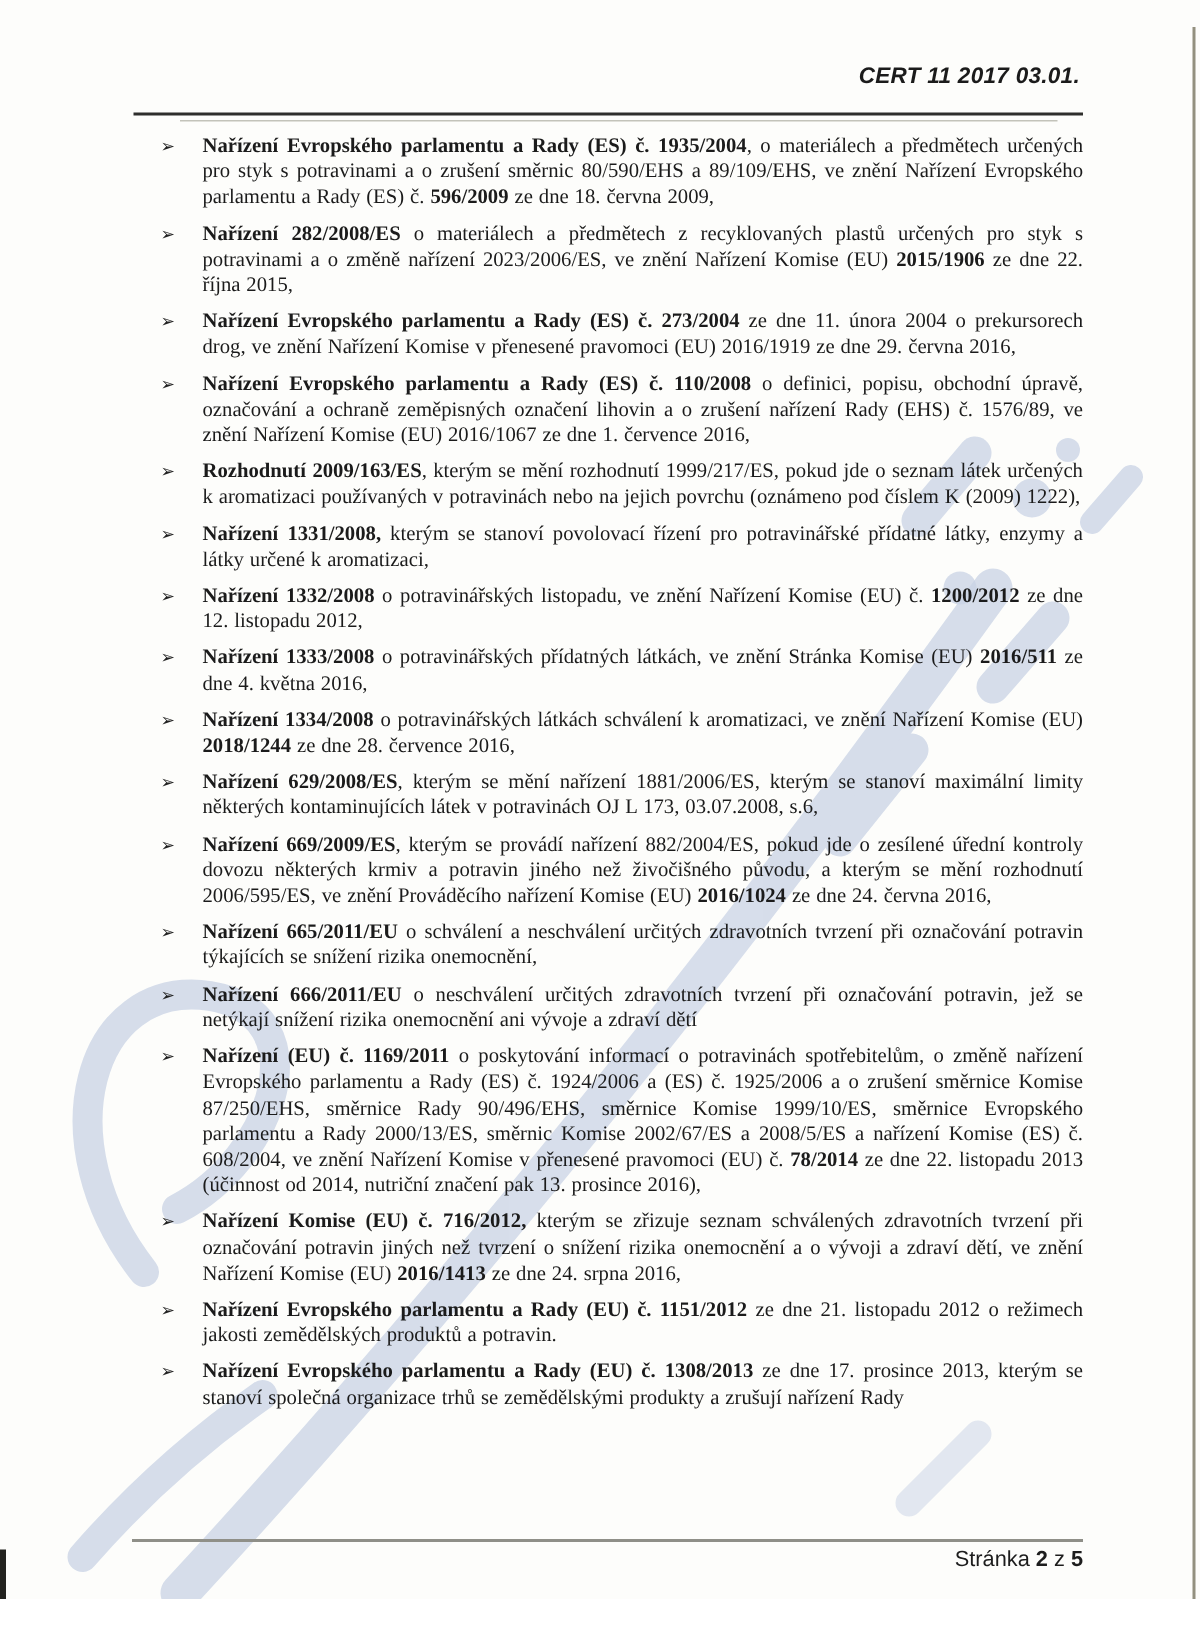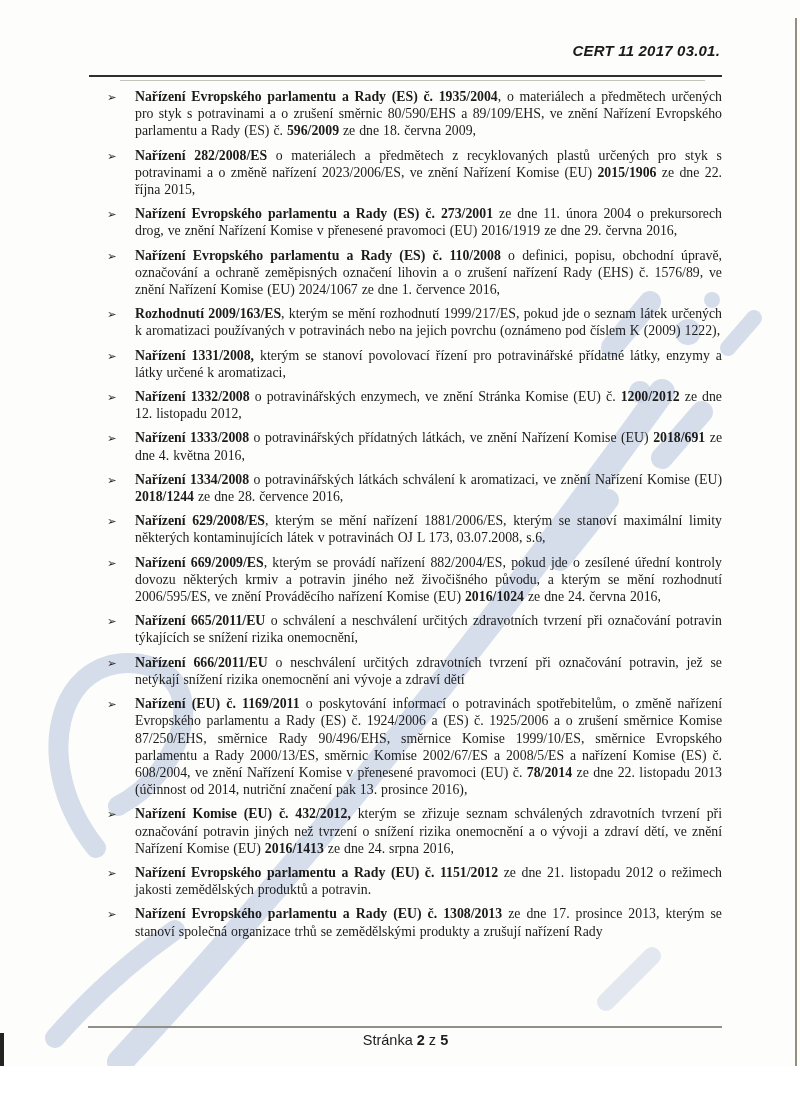--- a/index.html
+++ b/index.html
@@ -55,21 +55,21 @@
     font-size:13.8px;line-height:17.2px;
     word-spacing:.5px;
   }
   .bold{font-weight:bold;}
   .footer-rule{
     position:absolute;left:88px;right:78px;top:1026px;height:2px;
     background:var(--rule-gray);z-index:2;
   }
   .footer{
     position:absolute;left:89px;right:78px;top:1032px;
-    text-align:center;
+    text-align:right;
     font-family:"Liberation Sans", sans-serif;
     font-size:14.5px;color:#1d1d1d;z-index:2;
   }
   
   .scan-right-border{
     position:absolute;right:3px;top:18px;bottom:0;width:2px;
     background:#93907f;z-index:3;
   }
   .scan-left-mark{
     position:absolute;left:0;top:1033px;width:4px;height:55px;
@@ -107,41 +107,41 @@
       <div class="item">
         <span class="bullet">➢</span>
         <p class="item-text"><span class="bold">Nařízení Evropského parlamentu a Rady (ES) č. 1935/2004</span><span>, o materiálech a předmětech určených pro styk s potravinami a o zrušení směrnic 80/590/EHS a 89/109/EHS, ve znění Nařízení Evropského parlamentu a Rady (ES) č. </span><span class="bold">596/2009</span><span> ze dne 18. června 2009,</span></p>
       </div>
       <div class="item">
         <span class="bullet">➢</span>
         <p class="item-text"><span class="bold">Nařízení 282/2008/ES</span><span> o materiálech a předmětech z recyklovaných plastů určených pro styk s potravinami a o změně nařízení 2023/2006/ES, ve znění Nařízení Komise (EU) </span><span class="bold">2015/1906</span><span> ze dne 22. října 2015,</span></p>
       </div>
       <div class="item">
         <span class="bullet">➢</span>
-        <p class="item-text"><span class="bold">Nařízení Evropského parlamentu a Rady (ES) č. 273/2001</span><span> ze dne 11. února 2004 o prekursorech drog, ve znění Nařízení Komise v přenesené pravomoci (EU) 2016/1919 ze dne 29. června 2016,</span></p>
+        <p class="item-text"><span class="bold">Nařízení Evropského parlamentu a Rady (ES) č. 273/2004</span><span> ze dne 11. února 2004 o prekursorech drog, ve znění Nařízení Komise v přenesené pravomoci (EU) 2016/1919 ze dne 29. června 2016,</span></p>
       </div>
       <div class="item">
         <span class="bullet">➢</span>
-        <p class="item-text"><span class="bold">Nařízení Evropského parlamentu a Rady (ES) č. 110/2008</span><span> o definici, popisu, obchodní úpravě, označování a ochraně zeměpisných označení lihovin a o zrušení nařízení Rady (EHS) č. 1576/89, ve znění Nařízení Komise (EU) 2024/1067 ze dne 1. července 2016,</span></p>
+        <p class="item-text"><span class="bold">Nařízení Evropského parlamentu a Rady (ES) č. 110/2008</span><span> o definici, popisu, obchodní úpravě, označování a ochraně zeměpisných označení lihovin a o zrušení nařízení Rady (EHS) č. 1576/89, ve znění Nařízení Komise (EU) 2016/1067 ze dne 1. července 2016,</span></p>
       </div>
       <div class="item">
         <span class="bullet">➢</span>
         <p class="item-text"><span class="bold">Rozhodnutí 2009/163/ES</span><span>, kterým se mění rozhodnutí 1999/217/ES, pokud jde o seznam látek určených k aromatizaci používaných v potravinách nebo na jejich povrchu (oznámeno pod číslem K (2009) 1222),</span></p>
       </div>
       <div class="item">
         <span class="bullet">➢</span>
         <p class="item-text"><span class="bold">Nařízení 1331/2008,</span><span> kterým se stanoví povolovací řízení pro potravinářské přídatné látky, enzymy a látky určené k aromatizaci,</span></p>
       </div>
       <div class="item">
         <span class="bullet">➢</span>
-        <p class="item-text"><span class="bold">Nařízení 1332/2008</span><span> o potravinářských enzymech, ve znění Stránka Komise (EU) č. </span><span class="bold">1200/2012</span><span> ze dne 12. listopadu 2012,</span></p>
+        <p class="item-text"><span class="bold">Nařízení 1332/2008</span><span> o potravinářských listopadu, ve znění Nařízení Komise (EU) č. </span><span class="bold">1200/2012</span><span> ze dne 12. listopadu 2012,</span></p>
       </div>
       <div class="item">
         <span class="bullet">➢</span>
-        <p class="item-text"><span class="bold">Nařízení 1333/2008</span><span> o potravinářských přídatných látkách, ve znění Nařízení Komise (EU) </span><span class="bold">2018/691</span><span> ze dne 4. května 2016,</span></p>
+        <p class="item-text"><span class="bold">Nařízení 1333/2008</span><span> o potravinářských přídatných látkách, ve znění Stránka Komise (EU) </span><span class="bold">2016/511</span><span> ze dne 4. května 2016,</span></p>
       </div>
       <div class="item">
         <span class="bullet">➢</span>
         <p class="item-text"><span class="bold">Nařízení 1334/2008</span><span> o potravinářských látkách schválení k aromatizaci, ve znění Nařízení Komise (EU) </span><span class="bold">2018/1244</span><span> ze dne 28. července 2016,</span></p>
       </div>
       <div class="item">
         <span class="bullet">➢</span>
         <p class="item-text"><span class="bold">Nařízení 629/2008/ES</span><span>, kterým se mění nařízení 1881/2006/ES, kterým se stanoví maximální limity některých kontaminujících látek v potravinách  OJ L 173, 03.07.2008, s.6,</span></p>
       </div>
       <div class="item">
@@ -155,21 +155,21 @@
       <div class="item">
         <span class="bullet">➢</span>
         <p class="item-text"><span class="bold">Nařízení 666/2011/EU</span><span> o neschválení určitých zdravotních tvrzení při označování potravin, jež se netýkají snížení rizika onemocnění ani vývoje a zdraví dětí</span></p>
       </div>
       <div class="item">
         <span class="bullet">➢</span>
         <p class="item-text"><span class="bold">Nařízení (EU) č. 1169/2011</span><span>  o poskytování informací o potravinách spotřebitelům, o změně nařízení Evropského parlamentu a Rady (ES) č. 1924/2006 a (ES) č. 1925/2006 a o zrušení směrnice Komise 87/250/EHS, směrnice Rady 90/496/EHS, směrnice Komise 1999/10/ES, směrnice Evropského parlamentu a Rady 2000/13/ES, směrnic Komise 2002/67/ES a 2008/5/ES a nařízení Komise (ES) č. 608/2004, ve znění Nařízení Komise v přenesené pravomoci (EU) č. </span><span class="bold">78/2014</span><span> ze dne 22. listopadu 2013 (účinnost od 2014, nutriční značení pak 13. prosince 2016),</span></p>
       </div>
       <div class="item">
         <span class="bullet">➢</span>
-        <p class="item-text"><span class="bold">Nařízení Komise (EU) č. 432/2012,</span><span> kterým se zřizuje seznam schválených zdravotních tvrzení při označování potravin jiných než tvrzení o snížení rizika onemocnění a o vývoji a zdraví dětí, ve znění Nařízení Komise (EU) </span><span class="bold">2016/1413</span><span> ze dne 24. srpna 2016,</span></p>
+        <p class="item-text"><span class="bold">Nařízení Komise (EU) č. 716/2012,</span><span> kterým se zřizuje seznam schválených zdravotních tvrzení při označování potravin jiných než tvrzení o snížení rizika onemocnění a o vývoji a zdraví dětí, ve znění Nařízení Komise (EU) </span><span class="bold">2016/1413</span><span> ze dne 24. srpna 2016,</span></p>
       </div>
       <div class="item">
         <span class="bullet">➢</span>
         <p class="item-text"><span class="bold">Nařízení Evropského parlamentu a Rady (EU) č. 1151/2012</span><span> ze dne 21. listopadu 2012 o režimech jakosti zemědělských produktů a potravin.</span></p>
       </div>
       <div class="item">
         <span class="bullet">➢</span>
         <p class="item-text"><span class="bold">Nařízení Evropského parlamentu a Rady (EU) č. 1308/2013</span><span> ze dne 17. prosince 2013, kterým se stanoví společná organizace trhů se zemědělskými produkty a zrušují nařízení Rady</span></p>
       </div>
     </div>

